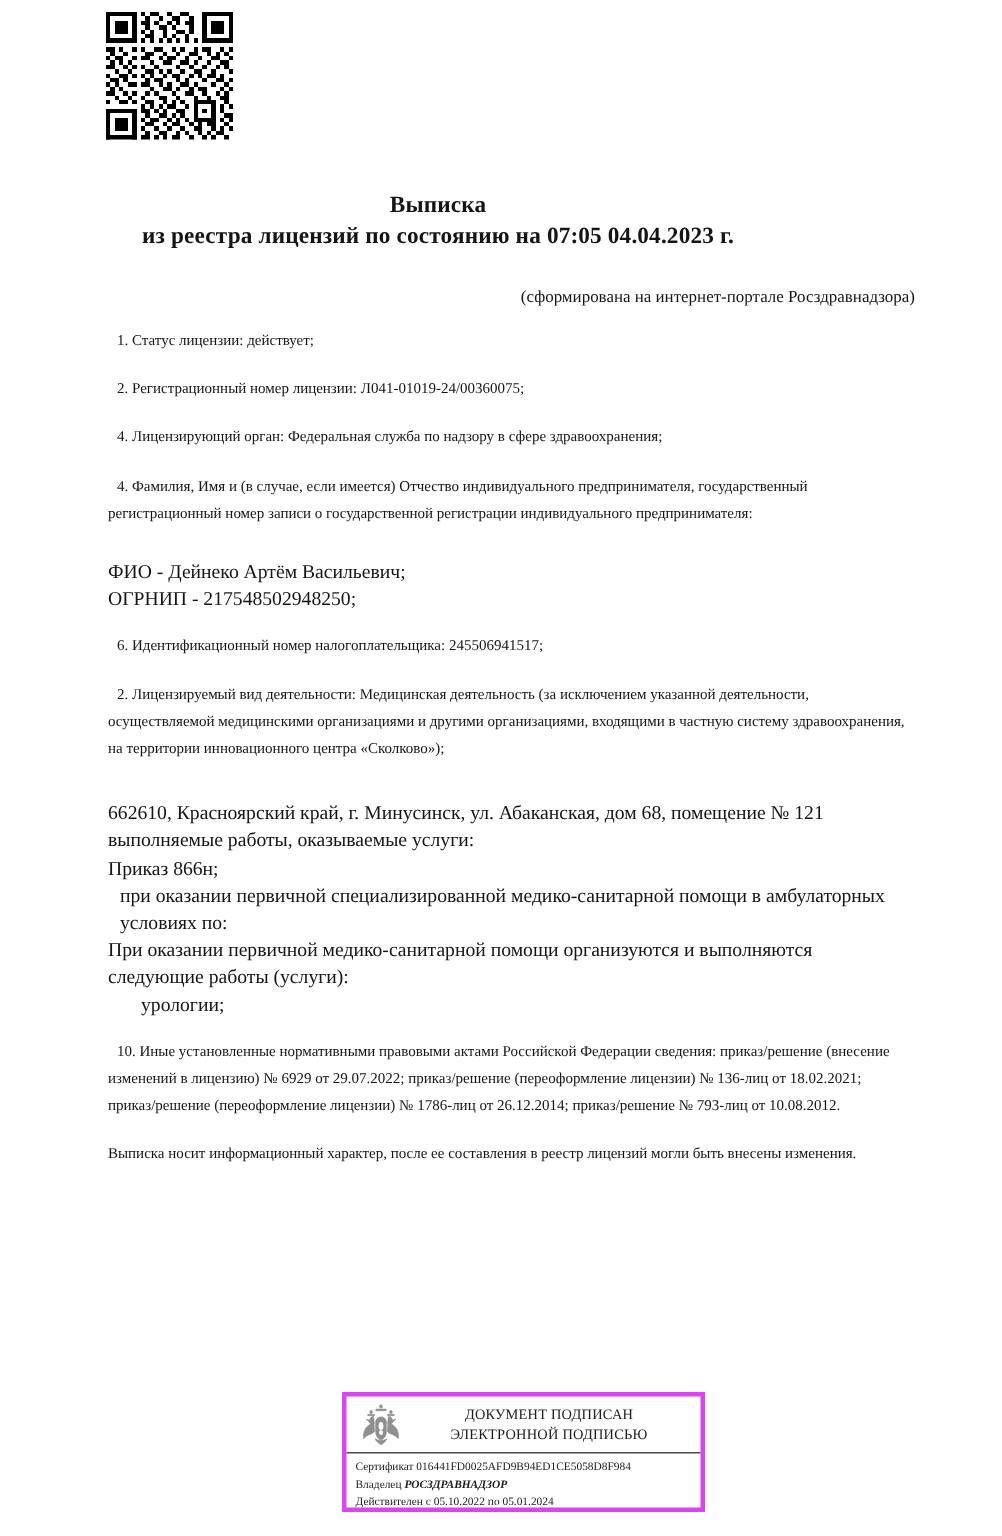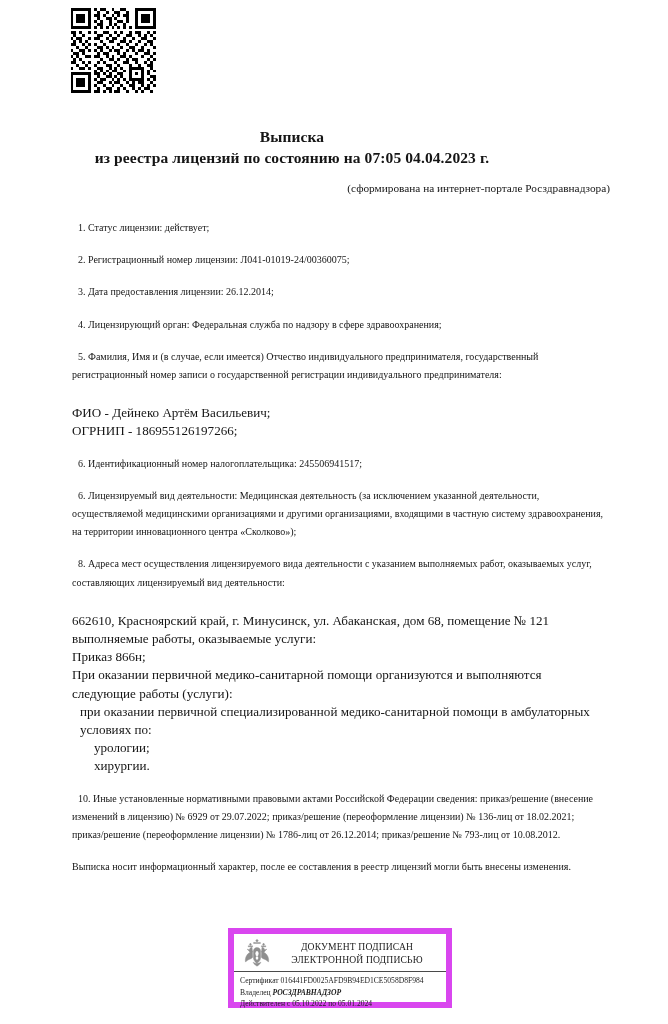--- a/index.html
+++ b/index.html
@@ -39,21 +39,21 @@
   #doc-title-line2 {
     font-weight: bold;
     font-size: 15.5px;
     line-height: 21px;
     letter-spacing: 0.1px;
   }
 
   #portal-note {
     position: absolute;
     right: 58px;
-    top: 181px;
+    top: 191px;
     font-size: 11.3px;
     line-height: 14px;
     text-align: center;
     white-space: nowrap;
   }
 
   
   #doc-body {
     position: absolute;
     left: 72px;
@@ -76,23 +76,23 @@
   .lvl1 { padding-left: 8px; }
   .lvl2 { padding-left: 22px; }
   .spacer-14 { height: 14px; }
   .spacer-10 { height: 10px; }
 
   
   #esign-stamp {
     position: absolute;
     left: 228px;
     top: 928px;
-    width: 224px;
+    width: 242px;
     height: 80px;
-    border: 6px solid #d946ef;
+    border: 3px solid #d946ef;
     box-sizing: border-box;
     background: #ffffff;
   }
   #esign-head {
     display: flex;
     align-items: center;
     padding: 5px 6px 3px 6px;
     border-bottom: 1px solid #4a4a4a;
     height: 38px;
     box-sizing: border-box;
@@ -372,42 +372,39 @@
   <div id="doc-title-line1">Выписка</div>
   <div id="doc-title-line2">из реестра лицензий по состоянию на 07:05 04.04.2023 г.</div>
 </div>
 
 <div id="portal-note">(сформирована на интернет-портале Росздравнадзора)</div>
 
 <div id="doc-body">
 
   <p class="para indent">1. Статус лицензии: действует;</p>
   <p class="para indent">2. Регистрационный номер лицензии: Л041-01019-24/00360075;</p>
-  <p class="para indent">3. Дата предоставления лицензии: 26.12.2014;</p>
   <p class="para indent">4. Лицензирующий орган: Федеральная служба по надзору в сфере здравоохранения;</p>
 
-  <p class="para indent gap-sm">5. Фамилия, Имя и (в случае, если имеется) Отчество индивидуального предпринимателя, государственный регистрационный номер записи о государственной регистрации индивидуального предпринимателя:</p>
+  <p class="para indent gap-sm">4. Фамилия, Имя и (в случае, если имеется) Отчество индивидуального предпринимателя, государственный регистрационный номер записи о государственной регистрации индивидуального предпринимателя:</p>
   <div class="spacer-10"></div>
   <p class="line">ФИО - Дейнеко Артём Васильевич;</p>
-  <p class="line">ОГРНИП - 186955126197266;</p>
+  <p class="line">ОГРНИП - 217548502948250;</p>
   <div class="spacer-14"></div>
 
   <p class="para indent">6. Идентификационный номер налогоплательщика: 245506941517;</p>
 
-  <p class="para indent">6. Лицензируемый вид деятельности: Медицинская деятельность (за исключением указанной деятельности, осуществляемой медицинскими организациями и другими организациями, входящими в частную систему здравоохранения, на территории инновационного центра «Сколково»);</p>
-
-  <p class="para indent gap-sm">8. Адреса мест осуществления лицензируемого вида деятельности с указанием выполняемых работ, оказываемых услуг, составляющих лицензируемый вид деятельности:</p>
+  <p class="para indent">2. Лицензируемый вид деятельности: Медицинская деятельность (за исключением указанной деятельности, осуществляемой медицинскими организациями и другими организациями, входящими в частную систему здравоохранения, на территории инновационного центра «Сколково»);</p>
+
   <div class="spacer-10"></div>
   <p class="line">662610, Красноярский край, г. Минусинск, ул. Абаканская, дом 68, помещение № 121</p>
   <p class="line">выполняемые работы, оказываемые услуги:</p>
   <p class="line">Приказ 866н;</p>
+  <p class="line lvl1">при оказании первичной специализированной медико-санитарной помощи в амбулаторных условиях по:</p>
   <p class="line">При оказании первичной медико-санитарной помощи организуются и выполняются следующие работы (услуги):</p>
-  <p class="line lvl1">при оказании первичной специализированной медико-санитарной помощи в амбулаторных условиях по:</p>
   <p class="line lvl2">урологии;</p>
-  <p class="line lvl2">хирургии.</p>
   <div class="spacer-14"></div>
 
 
   <p class="para indent">10. Иные установленные нормативными правовыми актами Российской Федерации сведения: приказ/решение (внесение изменений в лицензию) № 6929 от 29.07.2022; приказ/решение (переоформление лицензии) № 136-лиц от 18.02.2021; приказ/решение (переоформление лицензии) № 1786-лиц от 26.12.2014; приказ/решение № 793-лиц от 10.08.2012.</p>
 
   <p class="para">Выписка носит информационный характер, после ее составления в реестр лицензий могли быть внесены изменения.</p>
 </div>
 
 <div id="esign-stamp">
   <div id="esign-head">

